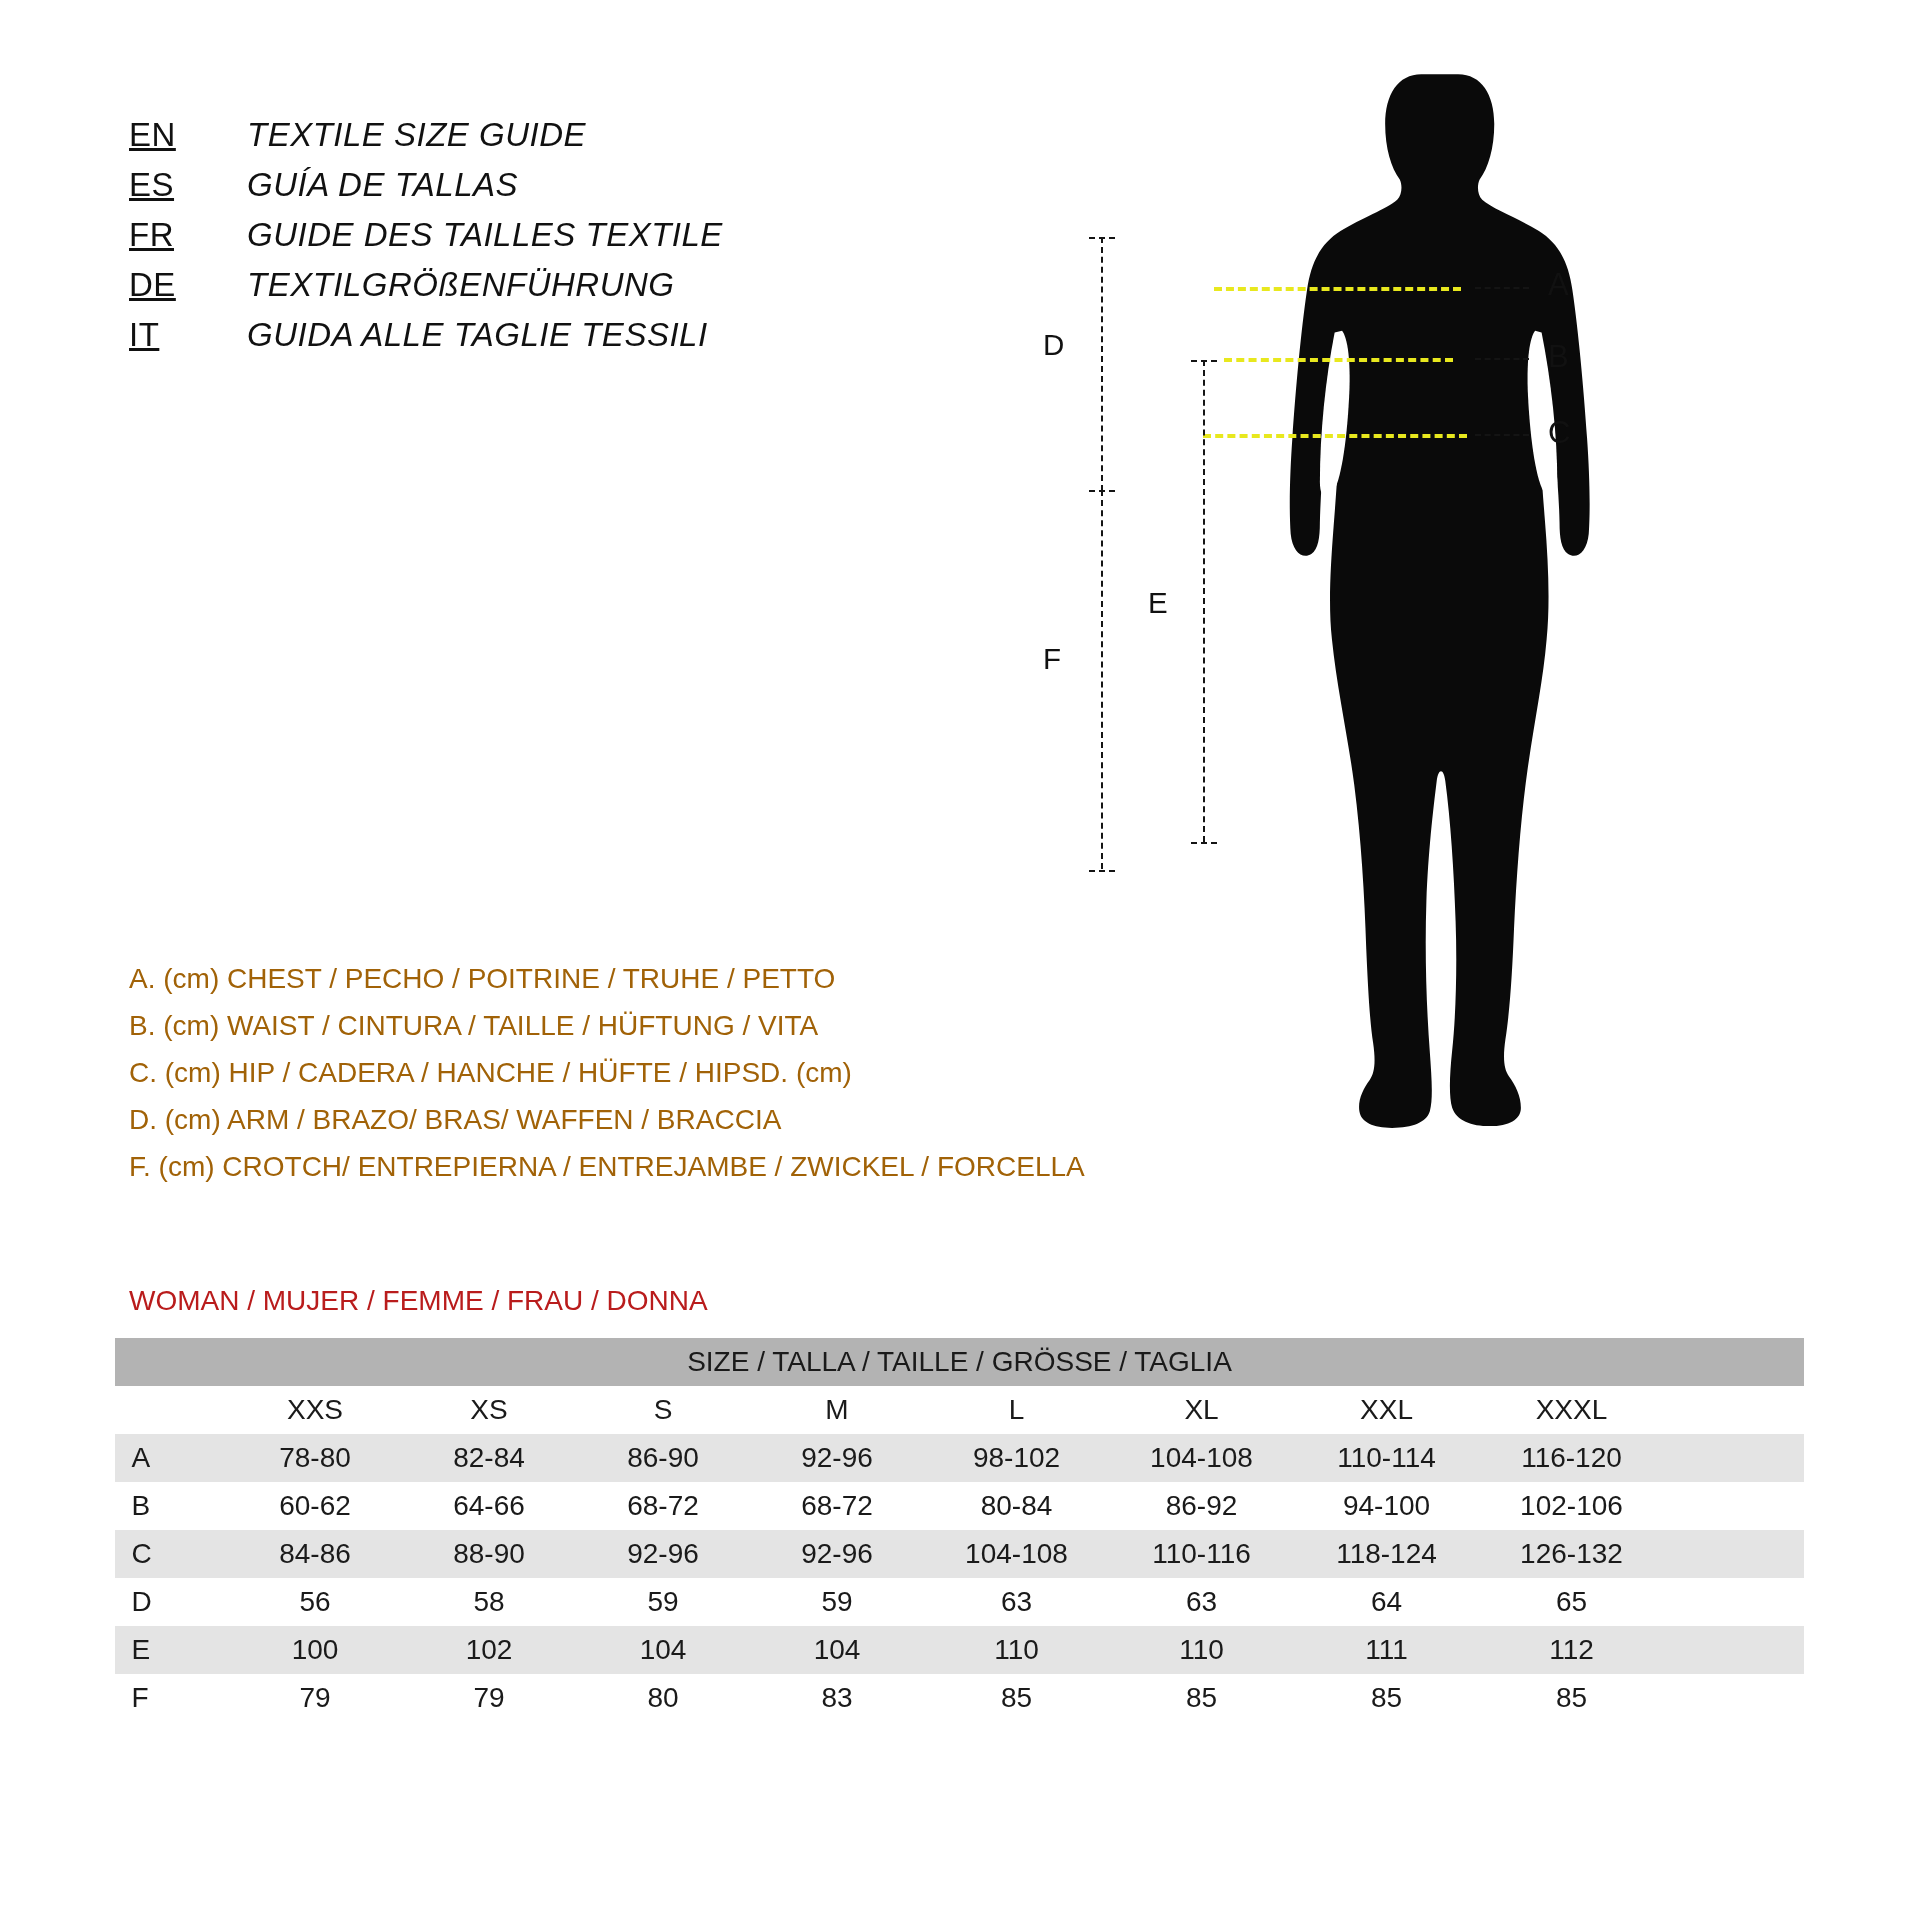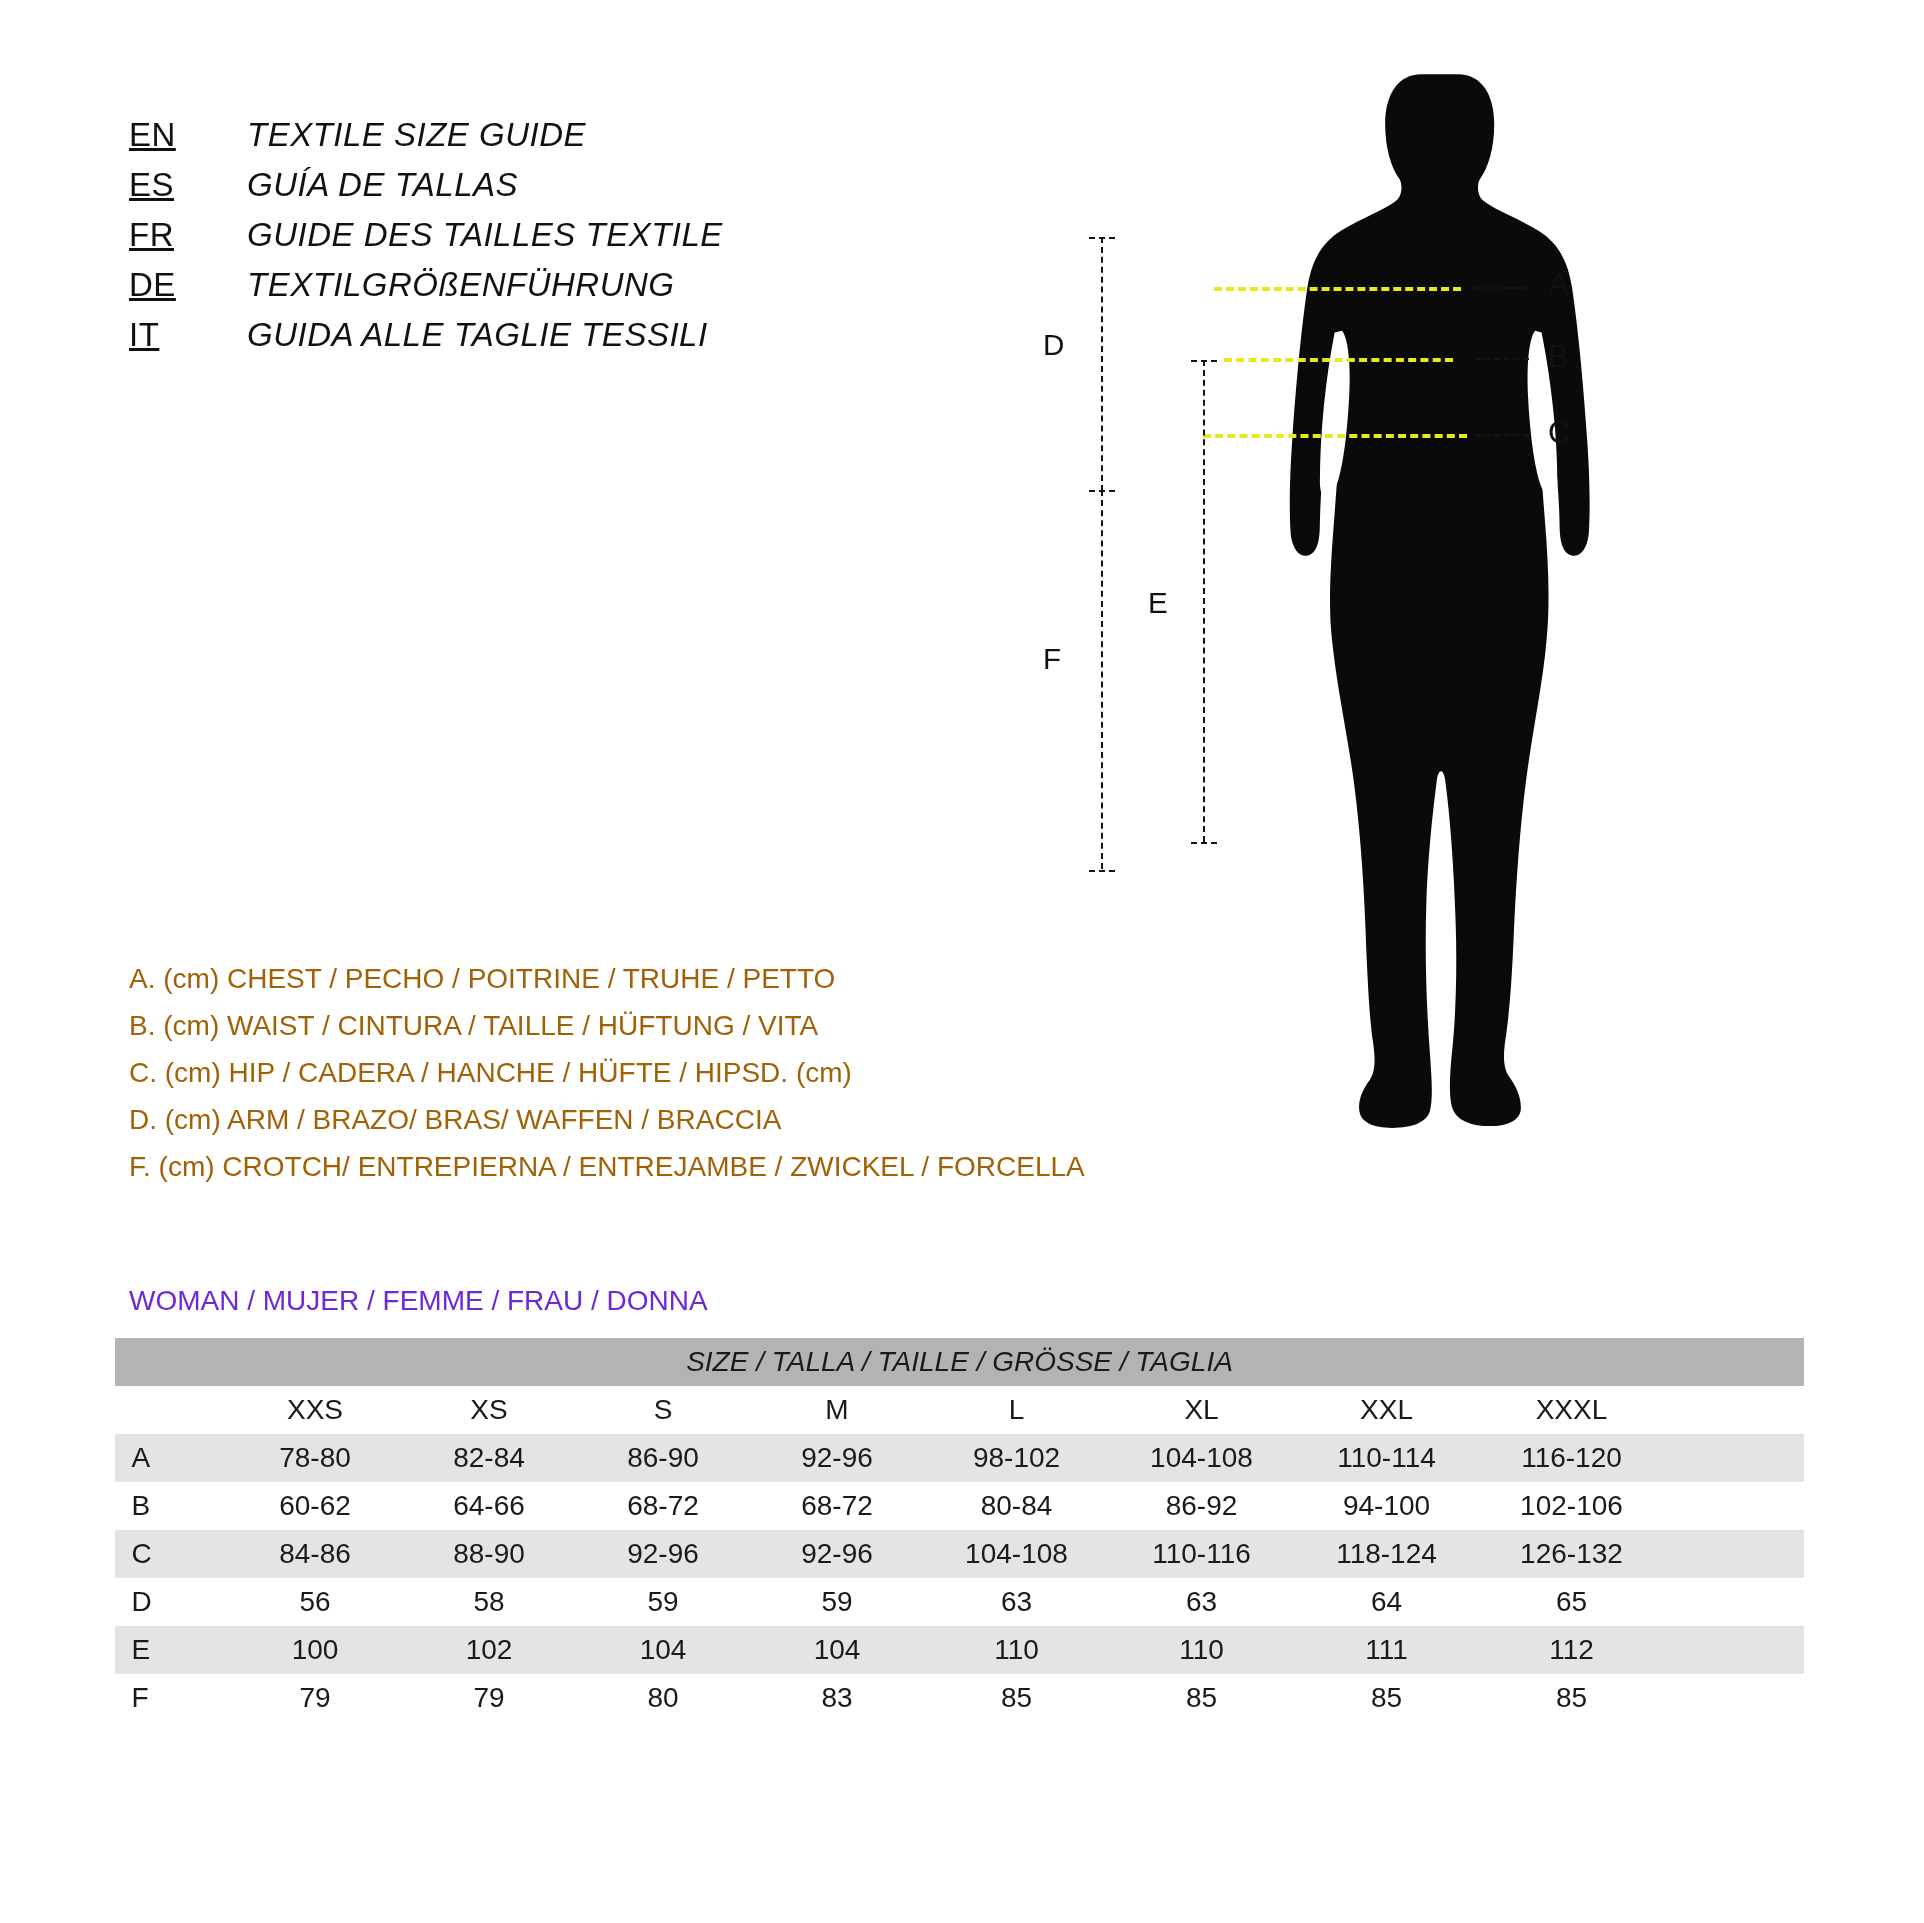--- a/index.html
+++ b/index.html
@@ -54,21 +54,21 @@
     color: #a16207;
     white-space: nowrap;
   }
 
   
   .section-caption {
     position: absolute;
     left: 129px;
     top: 1285px;
     font-size: 28px;
-    color: #6d28d9;
+    color: #b91c1c;
     white-space: nowrap;
   }
 
   
   .figure {
     position: absolute;
     left: 1135px;
     top: 65px;
     width: 665px;
     height: 1098px;
@@ -140,21 +140,20 @@
     text-align: left;
     padding-left: 16.6px;
     width: 113px;
   }
   .band-head td {
     background: #b3b3b3;
     text-align: left;
     padding-left: 16.6px;
     height: 52px;
     font-size: 28px;
-    font-style: italic;
   }
   .band-grey td { background: #e4e4e4; }
   .band-white td { background: #ffffff; }
   .band-sizes td { background: #ffffff; }
 </style>
 </head>
 <body>
 
 <div class="title-block">
   <div class="title-row">

